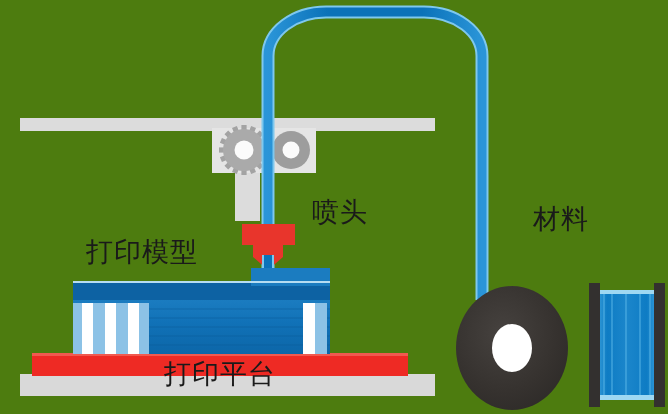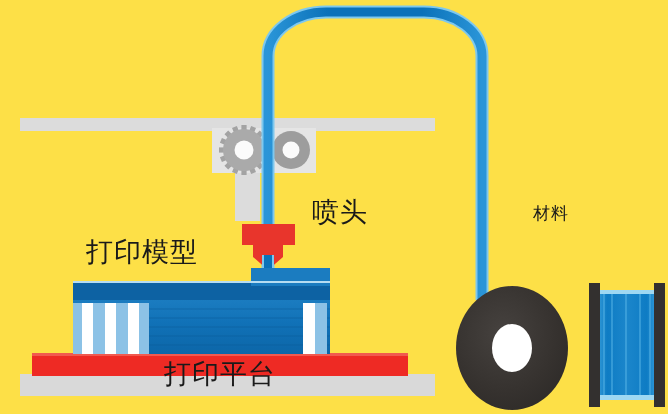--- a/index.html
+++ b/index.html
@@ -7,42 +7,42 @@
     padding: 0;
     background: #ffffff;
   }
   body {
     font-family: "DejaVu Sans", sans-serif;
   }
   #stage {
     position: relative;
     width: 668px;
     height: 414px;
-    background: #fde047;
+    background: #4d7c0f;
     overflow: hidden;
   }
   #diagram-svg {
     position: absolute;
     left: 0;
     top: 0;
     width: 668px;
     height: 414px;
     display: block;
   }
   .label {
     position: absolute;
     color: #1a1a1a;
     font-family: "DejaVu Sans", sans-serif;
     font-weight: 400;
     white-space: nowrap;
     line-height: 1;
     letter-spacing: 1px;
   }
   #label-nozzle   { left: 312px; top: 198px; font-size: 27px; }
-  #label-material { left: 533px; top: 205px; font-size: 17px; }
+  #label-material { left: 533px; top: 205px; font-size: 27px; }
   #label-model    { left: 86px;  top: 238px; font-size: 27px; }
   #label-platform { left: 164px; top: 360px; font-size: 27px; }
 </style>
 </head>
 <body>
 
 <div id="stage">
 
   <svg id="diagram-svg" viewBox="0 0 668 414" xmlns="http://www.w3.org/2000/svg">
 

